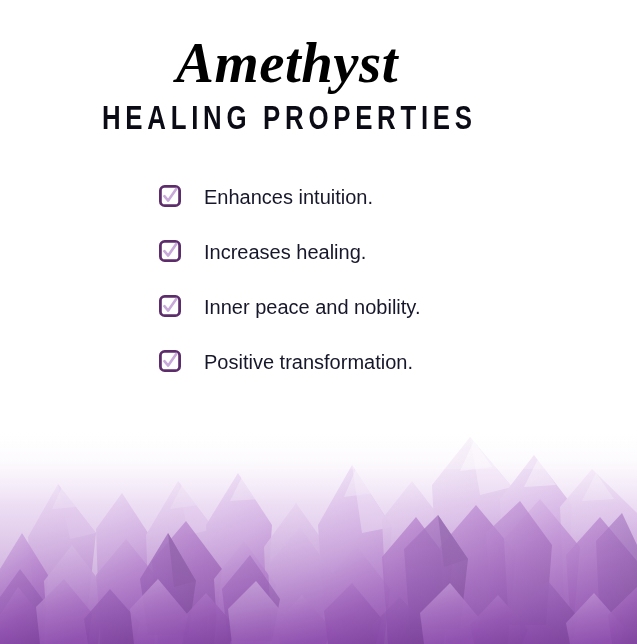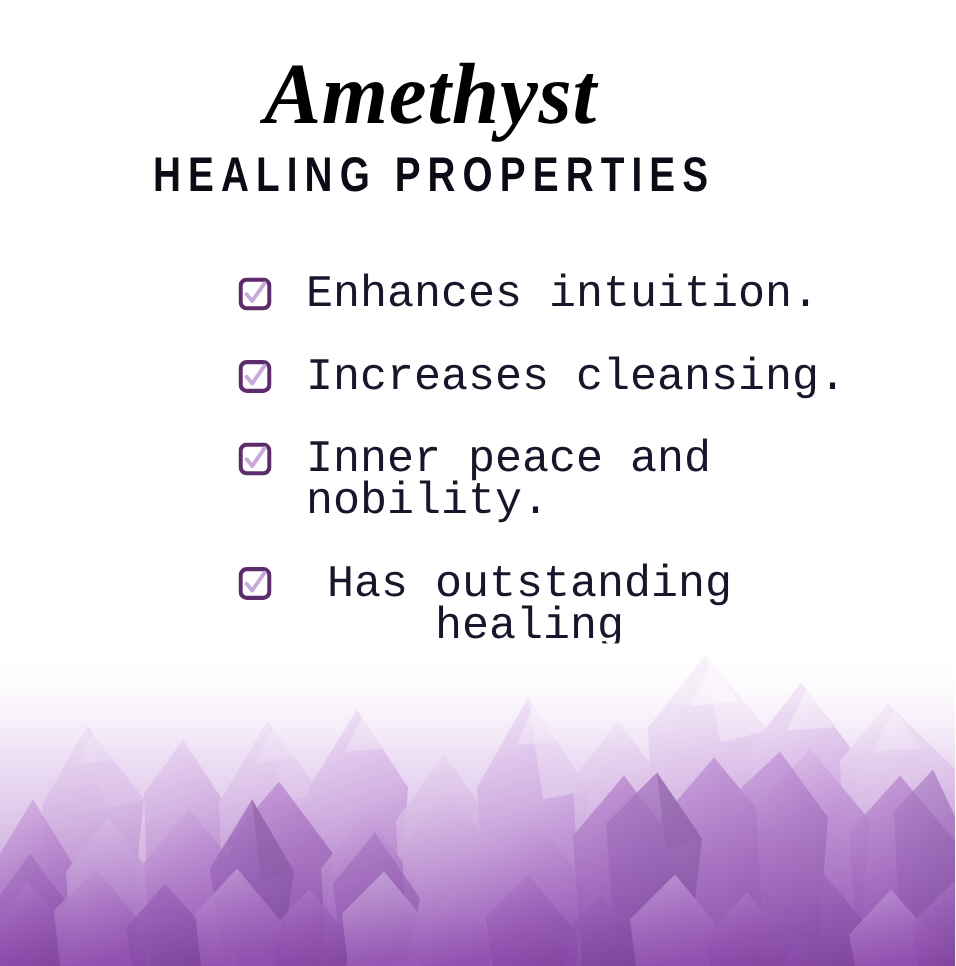--- a/index.html
+++ b/index.html
@@ -80,22 +80,22 @@
     top: 2px;
     width: 22px;
     height: 22px;
     display: block;
   }
   .check svg { display: block; }
 
   .item-text {
     display: block;
     padding-left: 45px;
-    font-family: Liberation Mono, monospace;
-    font-size: 30px;
+    font-family: Liberation Sans, sans-serif;
+    font-size: 20px;
     line-height: 28px;
     color: #17172b;
     text-align: left;
     white-space: pre-line;
   }
   .item-text.centered {
     text-align: center;
     padding-left: 30px;
     padding-right: 120px;
   }
@@ -134,43 +134,33 @@
       <span class="item-text">Enhances intuition.</span>
     </div>
 
     <div class="list-item">
       <span class="check">
         <svg width="22" height="22" viewBox="0 0 22 22" xmlns="http://www.w3.org/2000/svg">
           <rect x="1.4" y="1.4" width="19.2" height="19.2" rx="4.2" ry="4.2" fill="none" stroke="#5d2d6b" stroke-width="2.8"></rect>
           <path d="M5.4 11.2 L9.2 15.6 L17.4 3.8" fill="none" stroke="#c9a8da" stroke-width="2.6" stroke-linecap="round" stroke-linejoin="round"></path>
         </svg>
       </span>
-      <span class="item-text">Increases cleansing.</span>
+      <span class="item-text">Increases healing.</span>
     </div>
 
     <div class="list-item">
       <span class="check">
         <svg width="22" height="22" viewBox="0 0 22 22" xmlns="http://www.w3.org/2000/svg">
           <rect x="1.4" y="1.4" width="19.2" height="19.2" rx="4.2" ry="4.2" fill="none" stroke="#5d2d6b" stroke-width="2.8"></rect>
           <path d="M5.4 11.2 L9.2 15.6 L17.4 3.8" fill="none" stroke="#c9a8da" stroke-width="2.6" stroke-linecap="round" stroke-linejoin="round"></path>
         </svg>
       </span>
       <span class="item-text">Inner peace and nobility.</span>
     </div>
 
-    <div class="list-item wrapped">
-      <span class="check">
-        <svg width="22" height="22" viewBox="0 0 22 22" xmlns="http://www.w3.org/2000/svg">
-          <rect x="1.4" y="1.4" width="19.2" height="19.2" rx="4.2" ry="4.2" fill="none" stroke="#5d2d6b" stroke-width="2.8"></rect>
-          <path d="M5.4 11.2 L9.2 15.6 L17.4 3.8" fill="none" stroke="#c9a8da" stroke-width="2.6" stroke-linecap="round" stroke-linejoin="round"></path>
-        </svg>
-      </span>
-      <span class="item-text centered">Has outstanding healing
-and cleansing powers.</span>
-    </div>
 
     <div class="list-item">
       <span class="check">
         <svg width="22" height="22" viewBox="0 0 22 22" xmlns="http://www.w3.org/2000/svg">
           <rect x="1.4" y="1.4" width="19.2" height="19.2" rx="4.2" ry="4.2" fill="none" stroke="#5d2d6b" stroke-width="2.8"></rect>
           <path d="M5.4 11.2 L9.2 15.6 L17.4 3.8" fill="none" stroke="#c9a8da" stroke-width="2.6" stroke-linecap="round" stroke-linejoin="round"></path>
         </svg>
       </span>
       <span class="item-text">Positive transformation.</span>
     </div>

